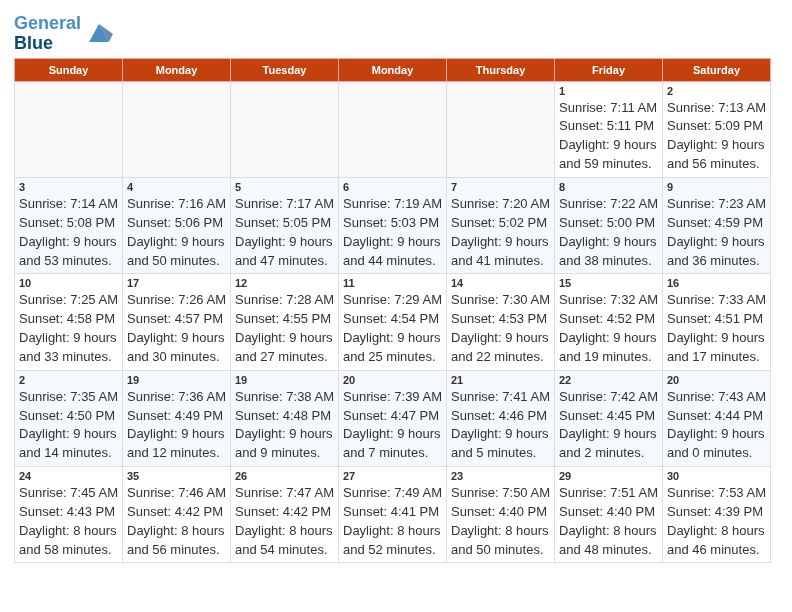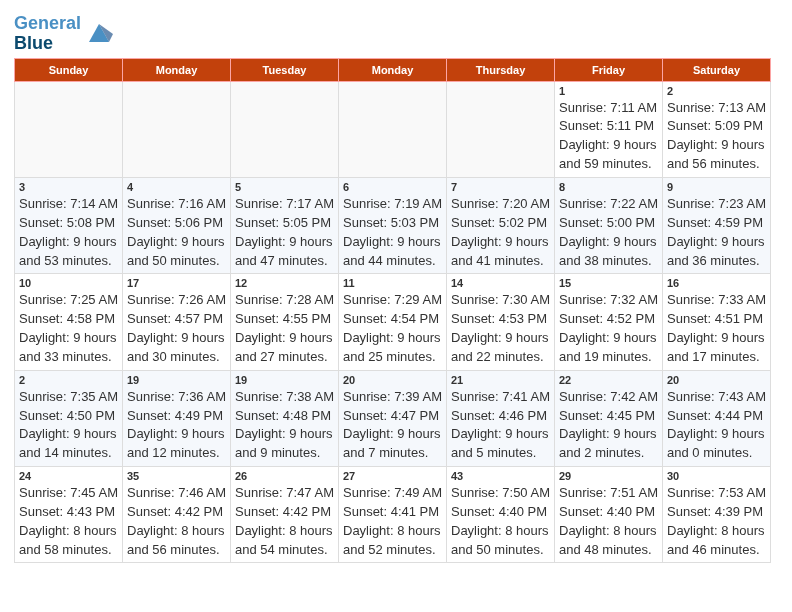--- a/index.html
+++ b/index.html
@@ -248,21 +248,21 @@
           </td>
           <td>
             <span class="day-num">26</span>
             <div class="day-info">Sunrise: 7:47 AM<br>Sunset: 4:42 PM<br>Daylight: 8 hours and 54 minutes.</div>
           </td>
           <td>
             <span class="day-num">27</span>
             <div class="day-info">Sunrise: 7:49 AM<br>Sunset: 4:41 PM<br>Daylight: 8 hours and 52 minutes.</div>
           </td>
           <td>
-            <span class="day-num">43</span>
+            <span class="day-num">23</span>
             <div class="day-info">Sunrise: 7:50 AM<br>Sunset: 4:40 PM<br>Daylight: 8 hours and 50 minutes.</div>
           </td>
           <td>
             <span class="day-num">29</span>
             <div class="day-info">Sunrise: 7:51 AM<br>Sunset: 4:40 PM<br>Daylight: 8 hours and 48 minutes.</div>
           </td>
           <td>
             <span class="day-num">30</span>
             <div class="day-info">Sunrise: 7:53 AM<br>Sunset: 4:39 PM<br>Daylight: 8 hours and 46 minutes.</div>
           </td>

